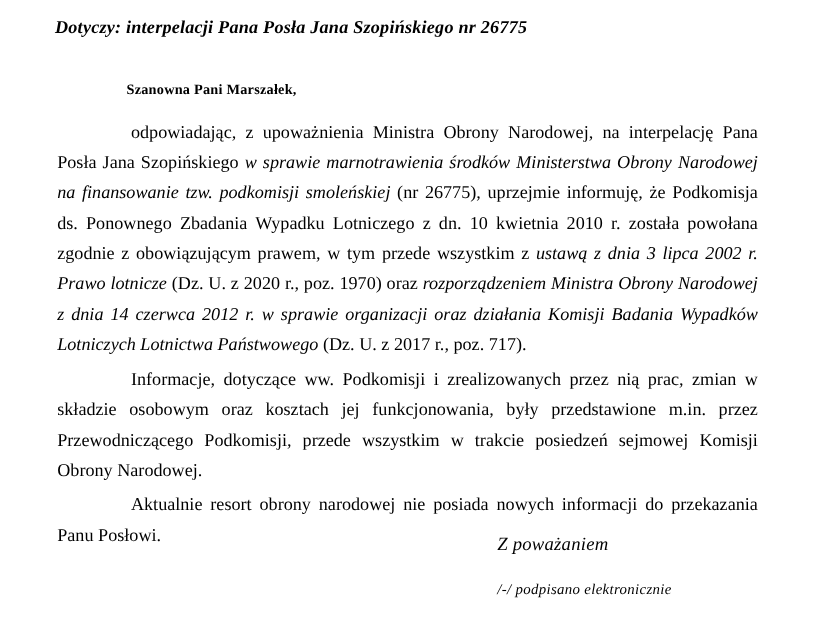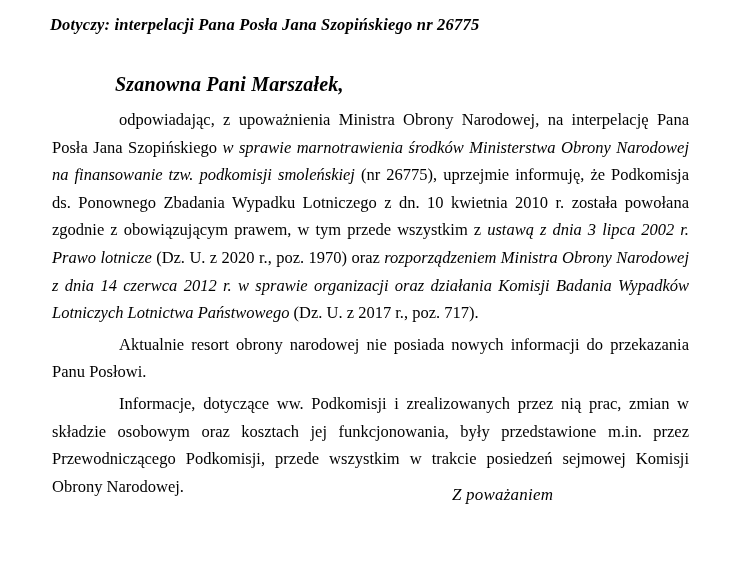--- a/index.html
+++ b/index.html
@@ -23,23 +23,22 @@
     font-size: 16.5px;
     font-weight: bold;
     font-style: italic;
     letter-spacing: 0.2px;
     white-space: nowrap;
   }
   .salutation {
     position: absolute;
     left: 115px;
     top: 73px;
-    font-size: 20px;
+    font-size: 13px;
     font-weight: bold;
-    font-style: italic;
     letter-spacing: 0.2px;
     white-space: nowrap;
   }
   .body-text {
     position: absolute;
     left: 48px;
     top: 102px;
     width: 645px;
     font-size: 16.5px;
     line-height: 27.6px;
@@ -77,21 +76,22 @@
 
 <div class="page">
 
   <div class="subject-line">Dotyczy: interpelacji Pana Posła Jana Szopińskiego nr 26775</div>
 
   <div class="salutation">Szanowna Pani Marszałek,</div>
 
   <div class="body-text">
     <p><span>odpowiadając, z upoważnienia Ministra Obrony Narodowej, na interpelację Pana Posła Jana Szopińskiego </span><span class="it">w sprawie marnotrawienia środków Ministerstwa Obrony Narodowej na finansowanie tzw. podkomisji smoleńskiej </span><span>(nr 26775), uprzejmie informuję, że Podkomisja ds. Ponownego Zbadania Wypadku Lotniczego z dn. 10 kwietnia 2010 r. została powołana zgodnie z obowiązującym prawem, w tym przede wszystkim z </span><span class="it">ustawą z dnia 3 lipca 2002 r. Prawo lotnicze </span><span>(Dz. U. z 2020 r., poz. 1970) oraz </span><span class="it">rozporządzeniem Ministra Obrony Narodowej z dnia 14 czerwca 2012 r. w sprawie organizacji oraz działania Komisji Badania Wypadków Lotniczych Lotnictwa Państwowego </span><span>(Dz. U. z 2017 r., poz. 717).</span></p>
 
+    <p>Informacje, dotyczące ww. Podkomisji i zrealizowanych przez nią prac, zmian w składzie osobowym oraz kosztach jej funkcjonowania, były przedstawione m.in. przez Przewodniczącego Podkomisji, przede wszystkim w trakcie posiedzeń sejmowej Komisji Obrony Narodowej.</p>
+
     <p>Aktualnie resort obrony narodowej nie posiada nowych informacji do przekazania Panu Posłowi.</p>
-
-    <p>Informacje, dotyczące ww. Podkomisji i zrealizowanych przez nią prac, zmian w składzie osobowym oraz kosztach jej funkcjonowania, były przedstawione m.in. przez Przewodniczącego Podkomisji, przede wszystkim w trakcie posiedzeń sejmowej Komisji Obrony Narodowej.</p>
   </div>
 
   <div class="closing">Z poważaniem</div>
 
+  <div class="signature-note">/-/ podpisano elektronicznie</div>
 
 </div>
 
 </body></html>

